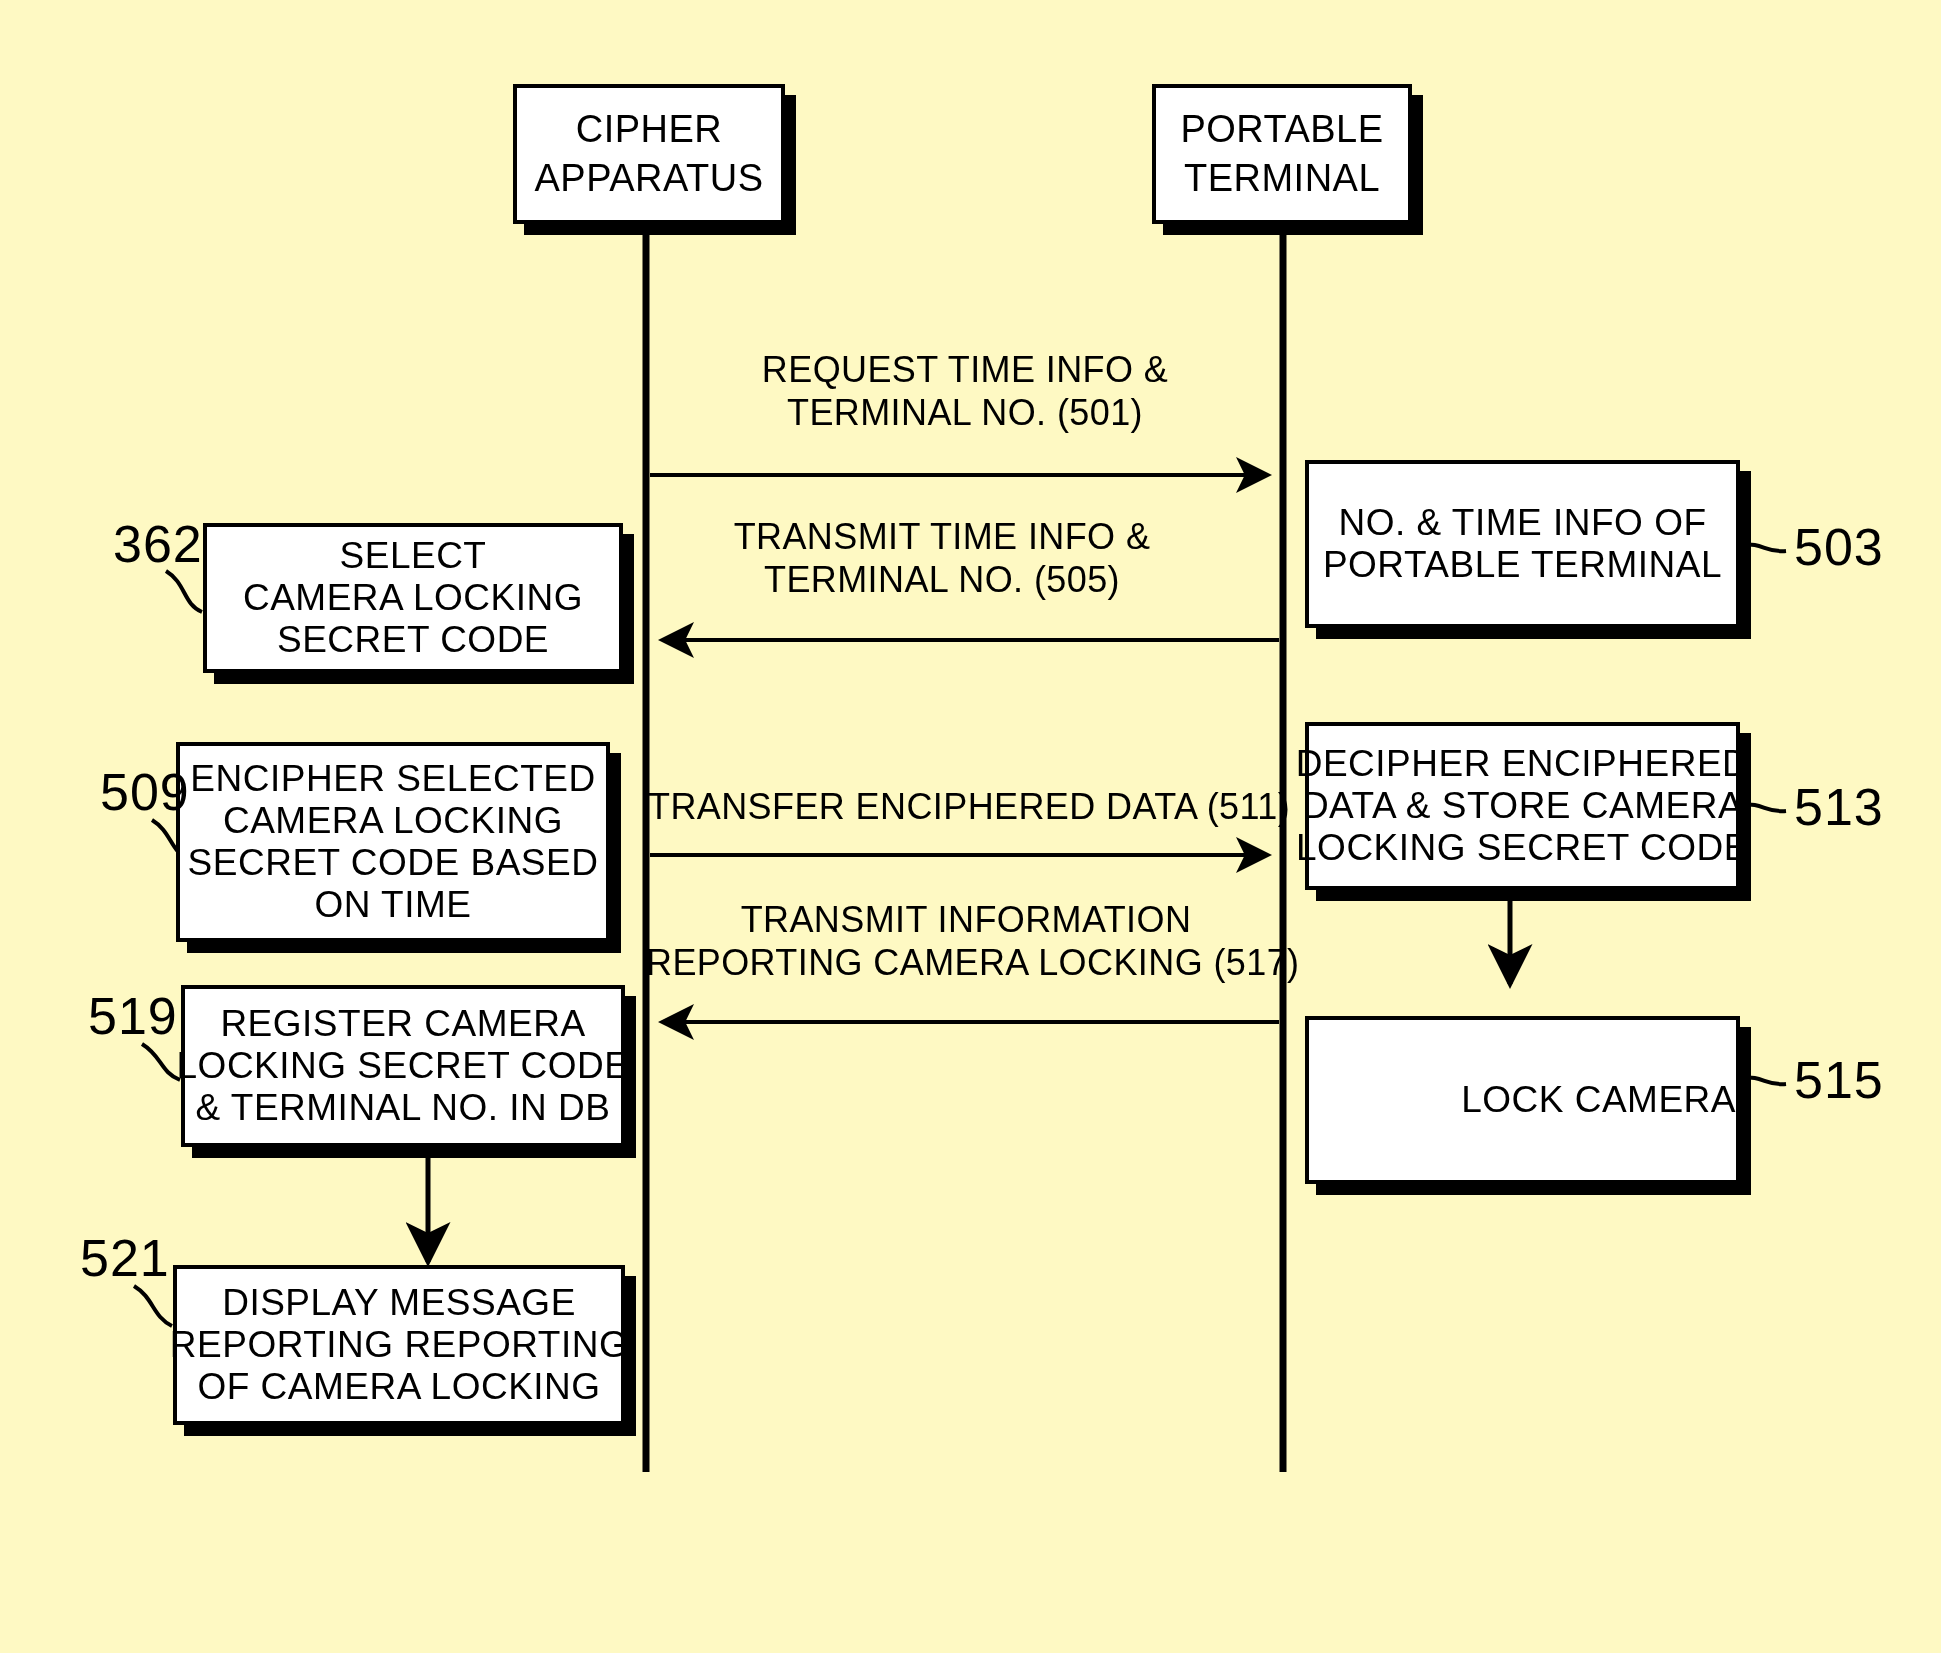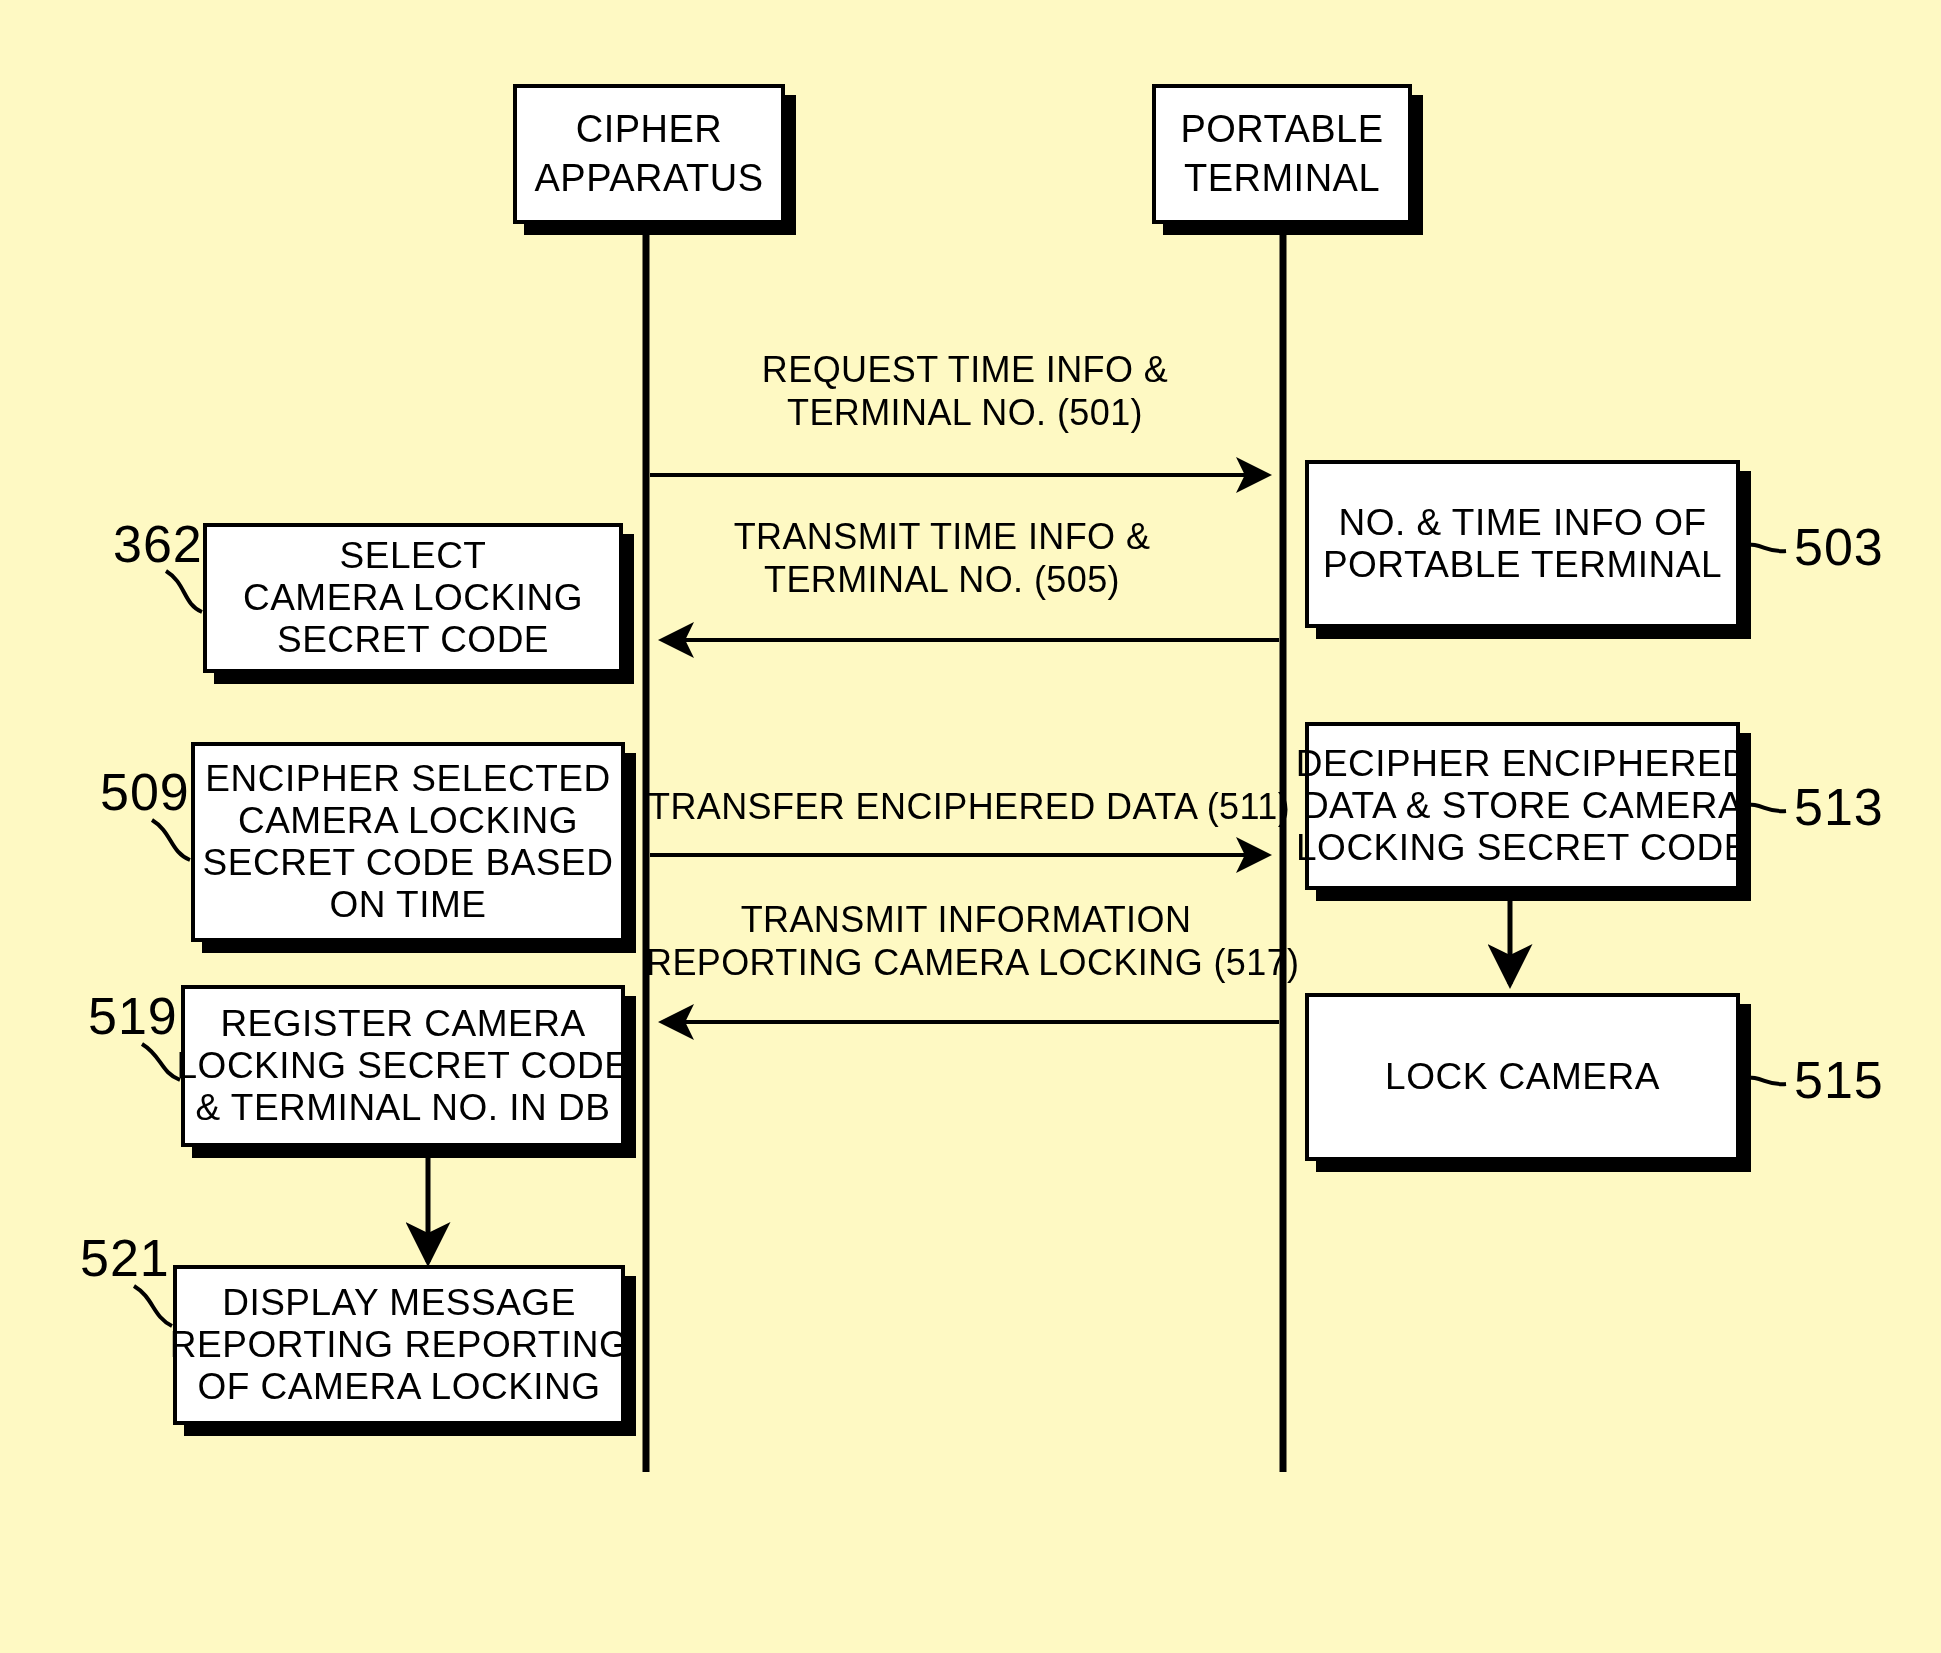--- a/index.html
+++ b/index.html
@@ -163,31 +163,31 @@
     <span class="line">NO. &amp; TIME INFO OF</span>
     <span class="line">PORTABLE TERMINAL</span>
   </div>
 
   <div class="box step-box" style="left:1305px; top:722px; width:435px; height:168px;">
     <span class="line">DECIPHER ENCIPHERED</span>
     <span class="line">DATA &amp; STORE CAMERA</span>
     <span class="line">LOCKING SECRET CODE</span>
   </div>
 
-  <div class="box step-box" style="left:1305px; top:993px; width:435px; height:168px;">
+  <div class="box step-box" style="left:1305px; top:1016px; width:435px; height:168px;align-items:flex-end;">
     <span class="line">LOCK CAMERA</span>
   </div>
 
   <div class="box step-box" style="left:203px; top:523px; width:420px; height:150px;">
     <span class="line">SELECT</span>
     <span class="line">CAMERA LOCKING</span>
     <span class="line">SECRET CODE</span>
   </div>
 
-  <div class="box step-box" style="left:191px; top:742px; width:434px; height:200px;">
+  <div class="box step-box" style="left:176px; top:742px; width:434px; height:200px;">
     <span class="line">ENCIPHER SELECTED</span>
     <span class="line">CAMERA LOCKING</span>
     <span class="line">SECRET CODE BASED</span>
     <span class="line">ON TIME</span>
   </div>
 
   <div class="box step-box" style="left:181px; top:985px; width:444px; height:162px;">
     <span class="line">REGISTER CAMERA</span>
     <span class="line">LOCKING SECRET CODE</span>
     <span class="line">&amp; TERMINAL NO. IN DB</span>

